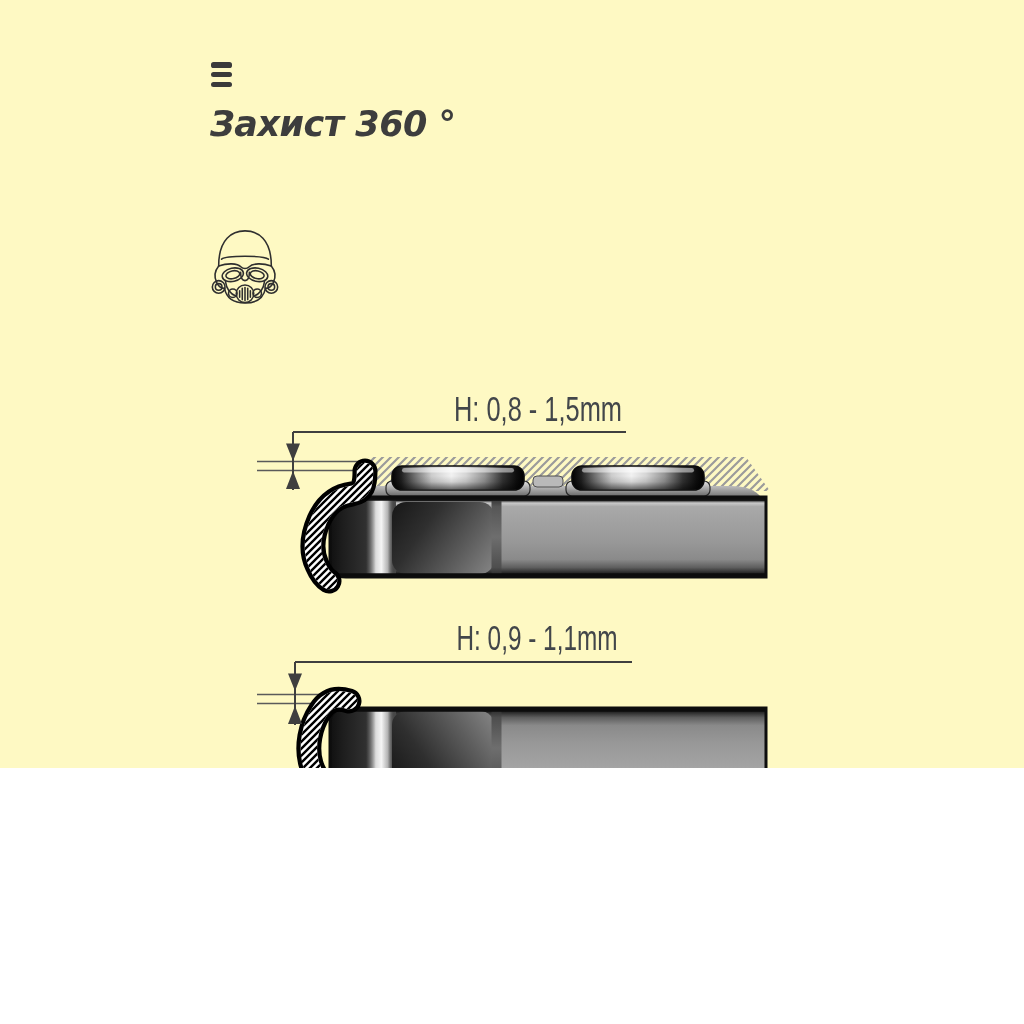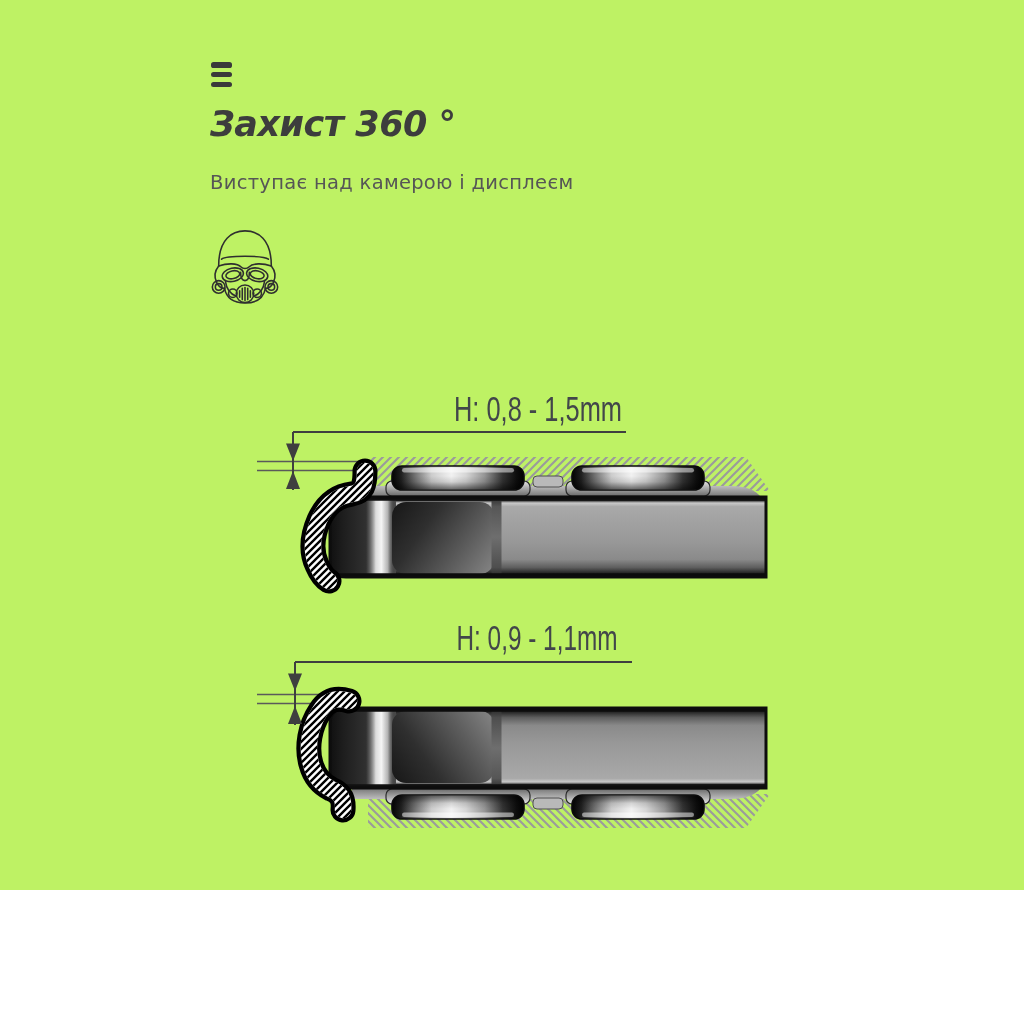--- a/index.html
+++ b/index.html
@@ -1,16 +1,16 @@
 <!DOCTYPE html>
 <html><head>
 <meta charset="utf-8">
 <style>
   html,body{margin:0;padding:0;background:#ffffff;}
-  .canvas{position:relative;width:1024px;height:890px;background:#bef264;overflow:hidden;
+  .canvas{position:relative;width:1024px;height:768px;background:#fef9c3;overflow:hidden;
           font-family:"DejaVu Sans",sans-serif;}
   .menu{position:absolute;left:211px;top:62px;width:22px;}
   .menu .bar{display:block;width:21px;height:5.6px;background:#3a3a3a;border-radius:2.6px;margin-bottom:4.2px;}
   .title{position:absolute;left:210px;top:104px;font-size:35px;font-weight:bold;font-style:italic;
          color:#3d3d3d;letter-spacing:-0.5px;white-space:nowrap;}
   .subtitle{position:absolute;left:210px;top:171px;font-size:19.5px;color:#565656;
             letter-spacing:0.3px;white-space:nowrap;}
   .logo{position:absolute;left:206px;top:226px;}
   .diagram-layer{position:absolute;left:0;top:0;}
   .dim-text{font-family:"Liberation Sans",sans-serif;font-size:35px;fill:#42464a;}
@@ -20,21 +20,20 @@
 
 <div class="canvas">
 
   <div class="menu">
     <span class="bar"></span>
     <span class="bar"></span>
     <span class="bar"></span>
   </div>
 
   <div class="title">Захист 360 °</div>
-  <div class="subtitle">Виступає над камерою і дисплеєм</div>
 
   <svg class="logo" width="78" height="78" viewBox="0 0 76 80">
     <g fill="none" stroke="#2f2f2f" stroke-width="1.6" stroke-linecap="round" stroke-linejoin="round">
       <path d="M11,41 C11,13 25,5 38,5 C51,5 65,13 65,41"></path>
       <path d="M14,34 C19,30 57,30 62,34"></path>
       <path d="M11,41 C20,38 30,38 34,42 C36,44 40,44 42,42 C46,38 56,38 65,41"></path>
       <ellipse cx="25.5" cy="50" rx="11" ry="6.8" transform="rotate(-12 25.5 50)"></ellipse>
       <ellipse cx="25.5" cy="50" rx="7.2" ry="4" transform="rotate(-12 25.5 50)"></ellipse>
       <ellipse cx="50.5" cy="50" rx="11" ry="6.8" transform="rotate(12 50.5 50)"></ellipse>
       <ellipse cx="50.5" cy="50" rx="7.2" ry="4" transform="rotate(12 50.5 50)"></ellipse>

